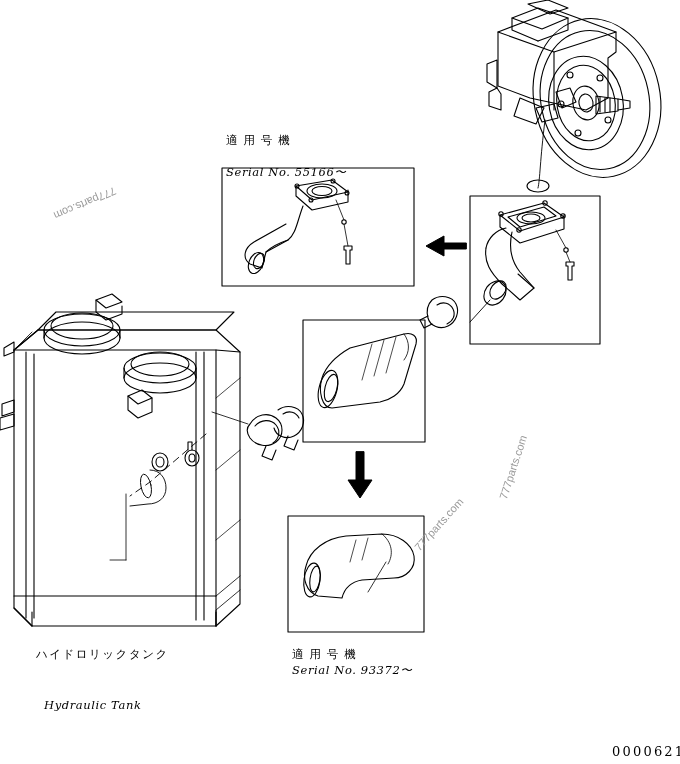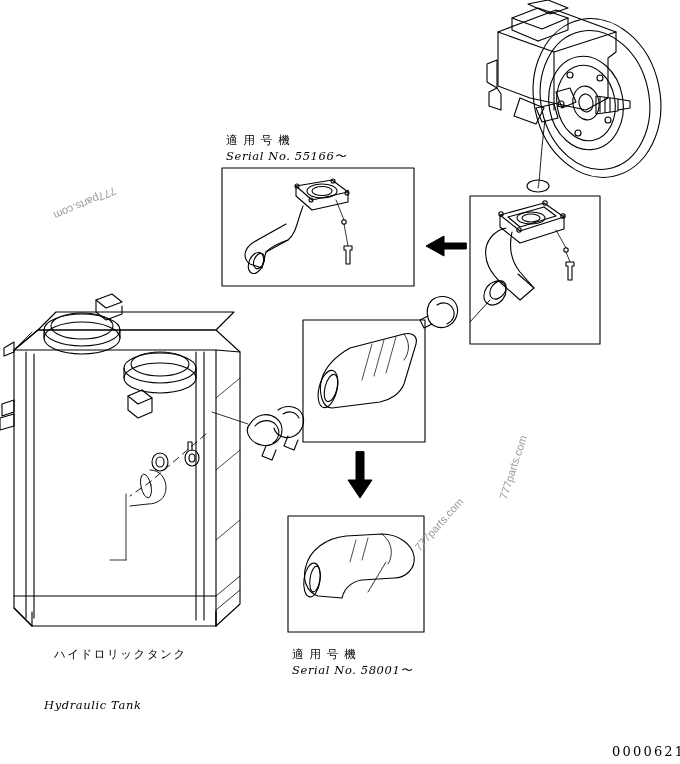--- a/index.html
+++ b/index.html
@@ -252,26 +252,26 @@
       <line x1="110" y1="560" x2="126" y2="560" stroke-width="0.8"></line>
 
       <path d="M216 398 L 240 378 M216 470 L 240 450 M216 540 L 240 520" stroke-width="0.7"></path>
 
       <line x1="212" y1="412" x2="248" y2="424" stroke-width="0.8"></line>
 
     </g>
   </svg>
 
   <div class="lbl jp" style="left:226px; top:134px;">適 用 号 機</div>
-  <div class="lbl en-italic" style="left:226px; top:150px;">Serial No. 55166〜</div>
+  <div class="lbl en-italic" style="left:226px; top:166px;">Serial No. 55166〜</div>
 
   <div class="lbl jp" style="left:292px; top:648px;">適 用 号 機</div>
-  <div class="lbl en-italic" style="left:292px; top:664px;">Serial No. 58001〜</div>
-
-  <div class="lbl jp" style="left:54px; top:648px;">ハイドロリックタンク</div>
+  <div class="lbl en-italic" style="left:292px; top:664px;">Serial No. 93372〜</div>
+
+  <div class="lbl jp" style="left:36px; top:648px;">ハイドロリックタンク</div>
   <div class="lbl en-italic" style="left:44px; top:699px;">Hydraulic Tank</div>
 
   <div class="partnum" style="position:absolute; left:612px; top:744px;">00006210</div>
 
   <div class="wm wm1 wm-flip">777parts.com</div>
   <div class="wm wm2">777parts.com</div>
   <div class="wm wm3">777parts.com</div>
 
 </div>
 

